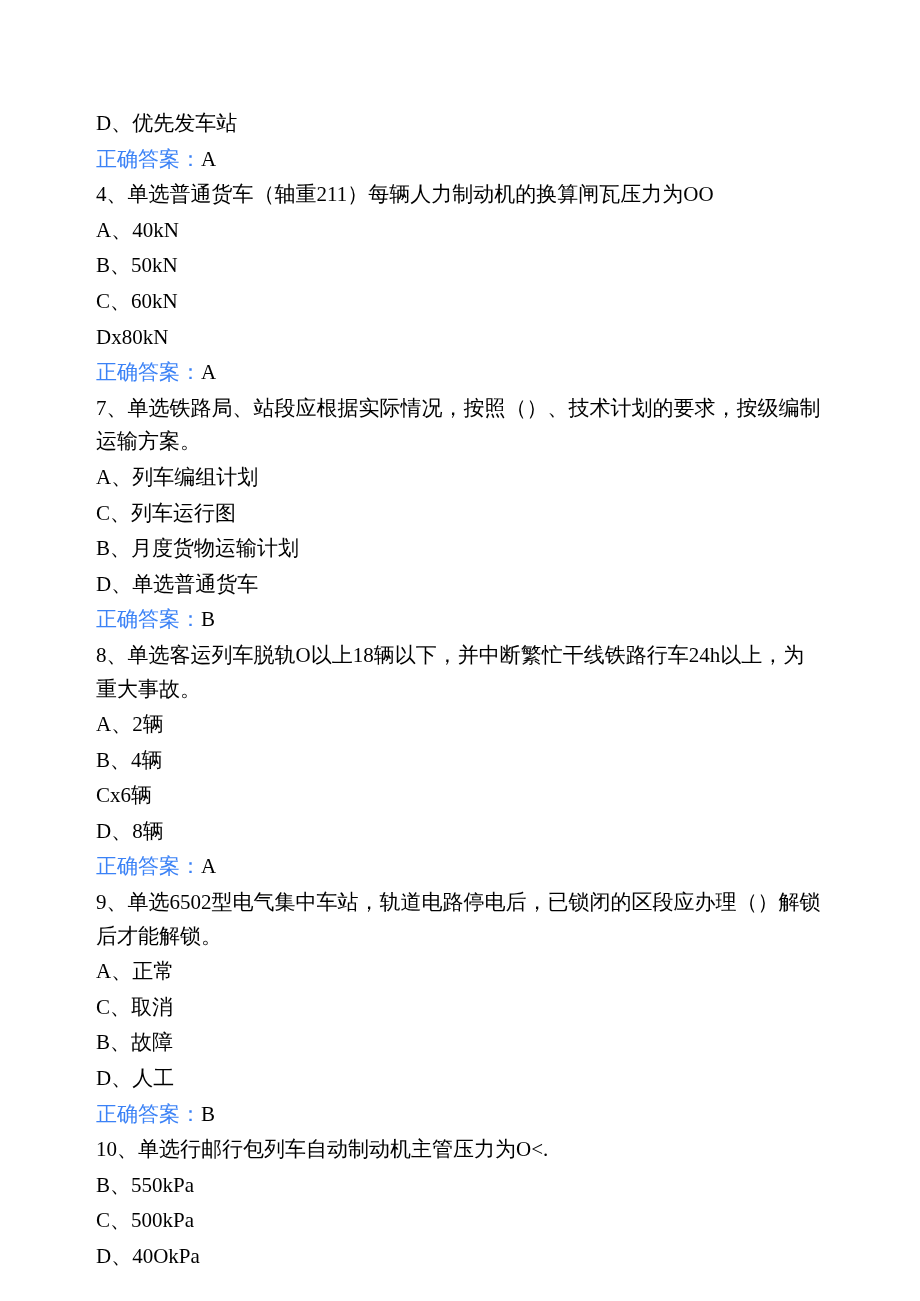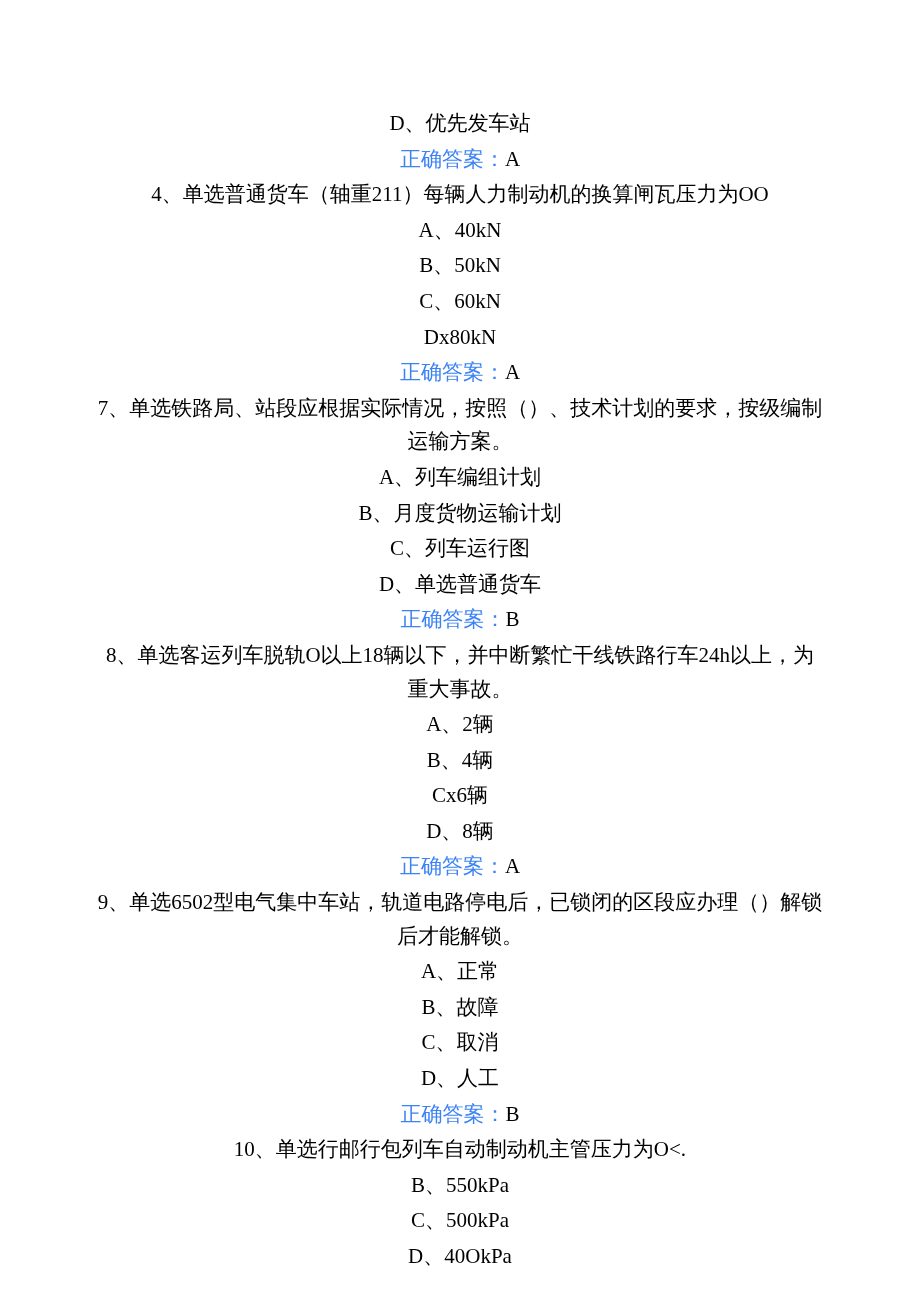--- a/index.html
+++ b/index.html
@@ -11,21 +11,20 @@
     color: #000000;
     line-height: 1.6;
   }
   .page {
     width: 920px;
     padding: 105px 80px 40px 80px;
     box-sizing: border-box;
   }
   .line {
     margin: 2px 16px;
-    text-align: center;
   }
   .answer-label {
     color: #3b82f6;
   }
   .answer-val {
     color: #000000;
   }
 </style>
 </head>
 <body>
@@ -41,40 +40,40 @@
   <div class="line">A、40kN</div>
   <div class="line">B、50kN</div>
   <div class="line">C、60kN</div>
   <div class="line">Dx80kN</div>
   <div class="line">
     <span class="answer-label">正确答案：</span><span class="answer-val">A</span>
   </div>
 
   <div class="line">7、单选铁路局、站段应根据实际情况，按照（）、技术计划的要求，按级编制运输方案。</div>
   <div class="line">A、列车编组计划</div>
+  <div class="line">C、列车运行图</div>
   <div class="line">B、月度货物运输计划</div>
-  <div class="line">C、列车运行图</div>
   <div class="line">D、单选普通货车</div>
   <div class="line">
     <span class="answer-label">正确答案：</span><span class="answer-val">B</span>
   </div>
 
   <div class="line">8、单选客运列车脱轨O以上18辆以下，并中断繁忙干线铁路行车24h以上，为重大事故。</div>
   <div class="line">A、2辆</div>
   <div class="line">B、4辆</div>
   <div class="line">Cx6辆</div>
   <div class="line">D、8辆</div>
   <div class="line">
     <span class="answer-label">正确答案：</span><span class="answer-val">A</span>
   </div>
 
   <div class="line">9、单选6502型电气集中车站，轨道电路停电后，已锁闭的区段应办理（）解锁后才能解锁。</div>
   <div class="line">A、正常</div>
+  <div class="line">C、取消</div>
   <div class="line">B、故障</div>
-  <div class="line">C、取消</div>
   <div class="line">D、人工</div>
   <div class="line">
     <span class="answer-label">正确答案：</span><span class="answer-val">B</span>
   </div>
 
   <div class="line">10、单选行邮行包列车自动制动机主管压力为O&lt;.</div>
   <div class="line">B、550kPa</div>
   <div class="line">C、500kPa</div>
   <div class="line">D、40OkPa</div>
 

